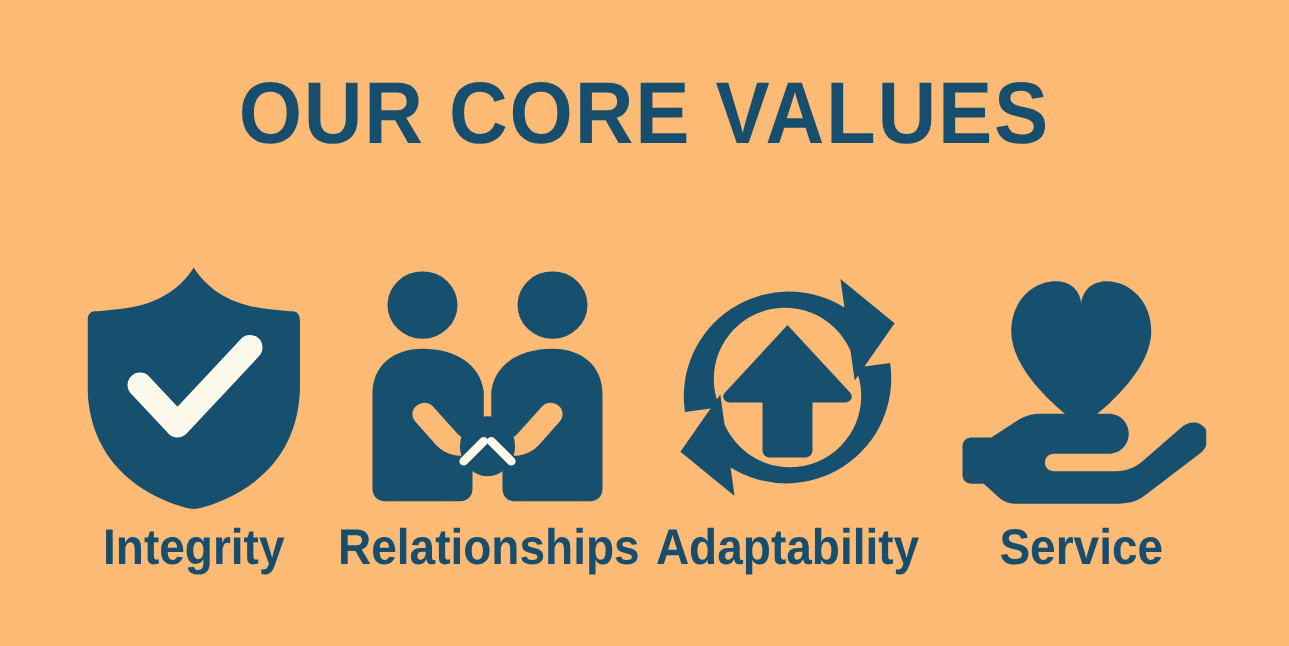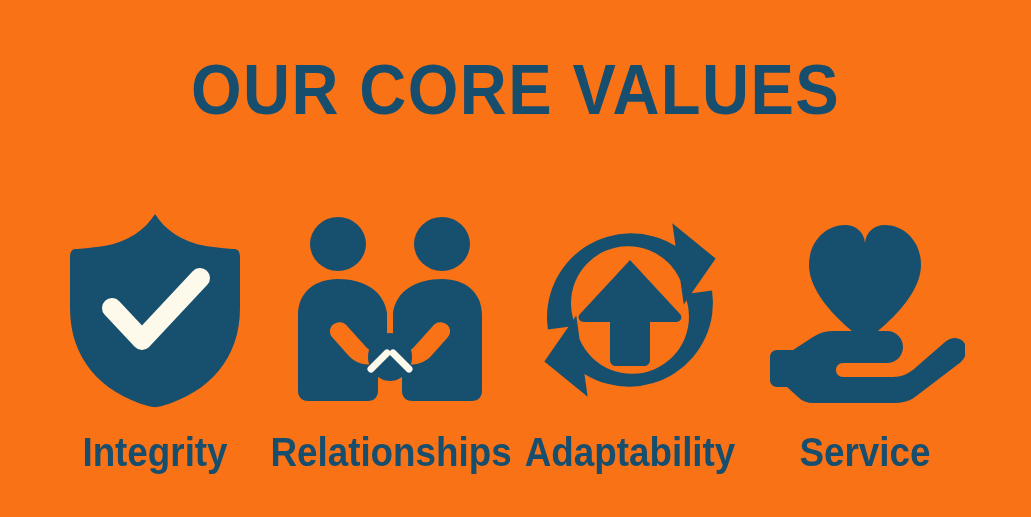--- a/index.html
+++ b/index.html
@@ -10,21 +10,21 @@
     width: 1031px;
     height: 517px;
     background: #fdfaeb;
     font-family: "Liberation Sans", sans-serif;
     overflow: hidden;
   }
   #poster {
     position: relative;
     width: 1031px;
     height: 517px;
-    background: #f97316;
+    background: #fdba74;
   }
 
   
   #title {
     position: absolute;
     left: 0;
     top: 54px;
     width: 1031px;
     text-align: center;
     color: #174e6e;
@@ -66,21 +66,21 @@
 
   #col-integrity      { left: 55px;  }
   #col-relationships  { left: 290px; }
   #col-adaptability   { left: 530px; }
   #col-service        { left: 765px; }
 
   
   #label-row {
     position: absolute;
     left: 0;
-    top: 428px;
+    top: 414px;
     width: 875px;
     height: 55px;
   }
   .value-label {
     position: absolute;
     top: 0;
     width: 260px;
     text-align: center;
     color: #174e6e;
     font-family: "Liberation Sans", sans-serif;

